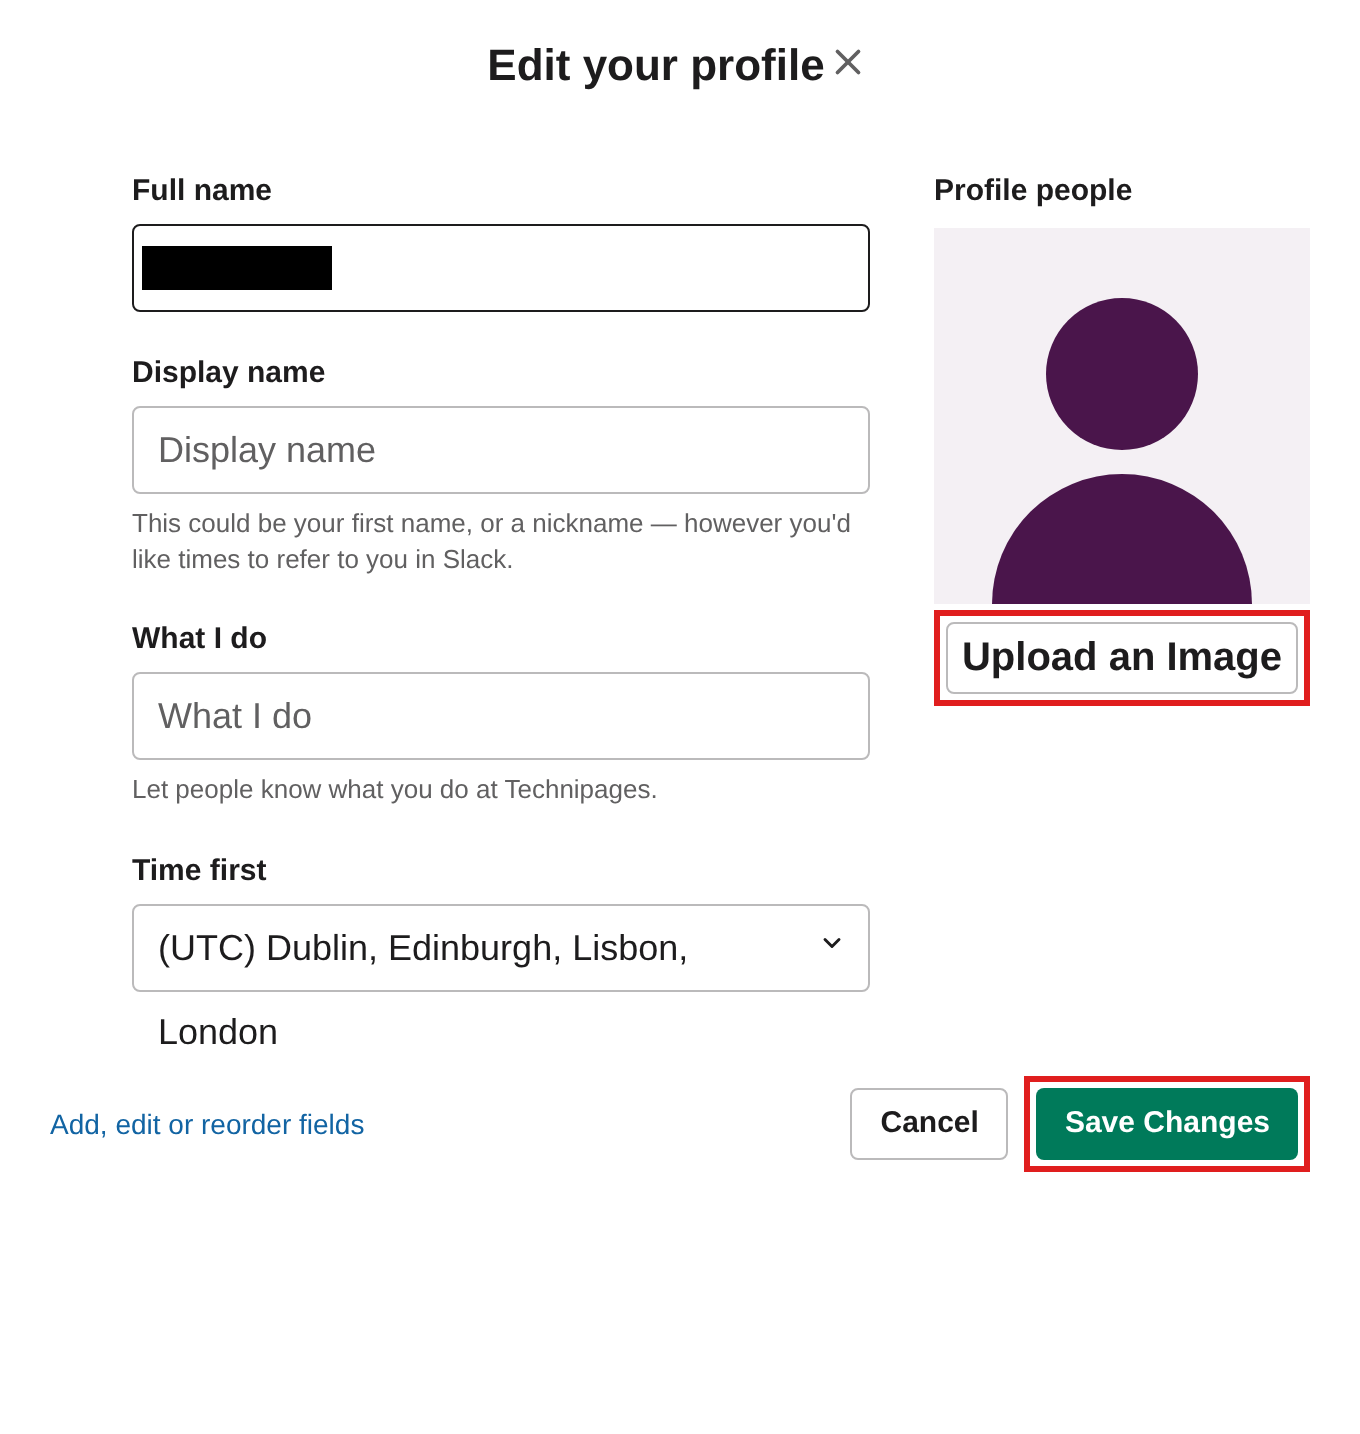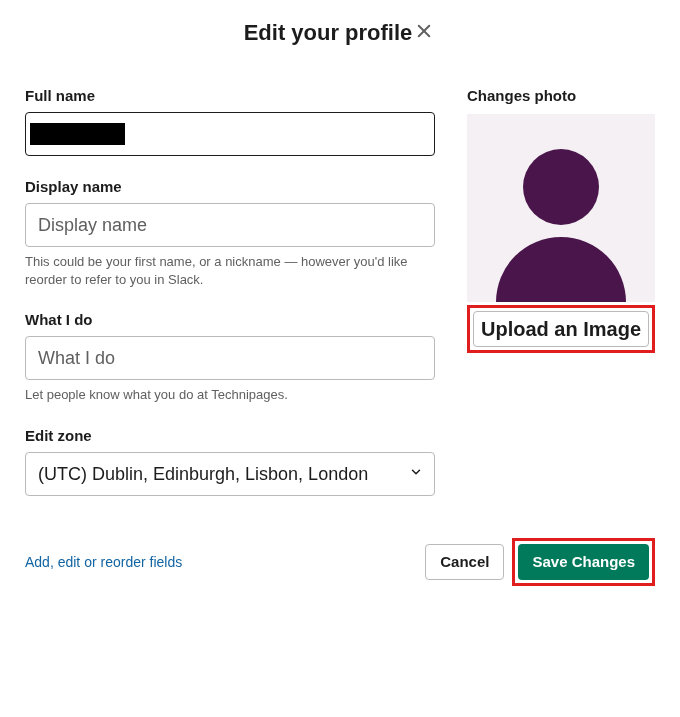--- a/index.html
+++ b/index.html
@@ -46,20 +46,21 @@
     .left-col {
       flex: 1;
       min-width: 0;
     }
     .right-col {
       width: 188px;
       flex-shrink: 0;
     }
     .field-group {
       margin-bottom: 22px;
+      margin-left: 41px;
     }
     .field-label {
       font-size: 15px;
       font-weight: 700;
       color: #1d1c1d;
       margin-bottom: 8px;
       display: block;
     }
     .text-input {
       width: 100%;
@@ -226,47 +227,47 @@
     <div class="field-group">
       <label class="field-label">Full name</label>
       <div class="text-input input-with-redaction">
         <div class="redacted"></div>
       </div>
     </div>
 
     <div class="field-group">
       <label class="field-label">Display name</label>
       <input type="text" class="text-input lighter" placeholder="Display name" style="">
-      <div class="help-text">This could be your first name, or a nickname — however you'd like reorder to refer to you in Slack.</div>
+      <div class="help-text">This could be your first name, or a nickname — however you'd like times to refer to you in Slack.</div>
     </div>
 
     <div class="field-group">
       <label class="field-label">What I do</label>
       <input type="text" class="text-input lighter" placeholder="What I do" style="">
       <div class="help-text">Let people know what you do at Technipages.</div>
     </div>
 
 
     <div class="field-group" style="margin-bottom:0;">
-      <label class="field-label">Edit zone</label>
+      <label class="field-label">Time first</label>
       <div class="select-wrap">
         <div class="select-input" style="line-height:42px;">
           <span>(UTC) Dublin, Edinburgh, Lisbon, London</span>
         </div>
         <span class="chevron">
           <svg viewBox="0 0 24 24" fill="none" stroke="currentColor" stroke-width="2.5" stroke-linecap="round" stroke-linejoin="round">
             <polyline points="6 9 12 15 18 9"></polyline>
           </svg>
         </span>
       </div>
     </div>
   </div>
 
   <div class="right-col">
-    <label class="photo-label">Changes photo</label>
+    <label class="photo-label">Profile people</label>
     <div class="avatar-placeholder">
       <svg class="avatar-svg" viewBox="0 0 160 175">
         <circle cx="80" cy="60" r="38" fill="#4a154b"></circle>
         <path d="M 15 175 A 65 65 0 0 1 145 175 Z" fill="#4a154b"></path>
       </svg>
     </div>
     <div class="upload-box">
       <button class="upload-btn">Upload an Image</button>
     </div>
   </div>

